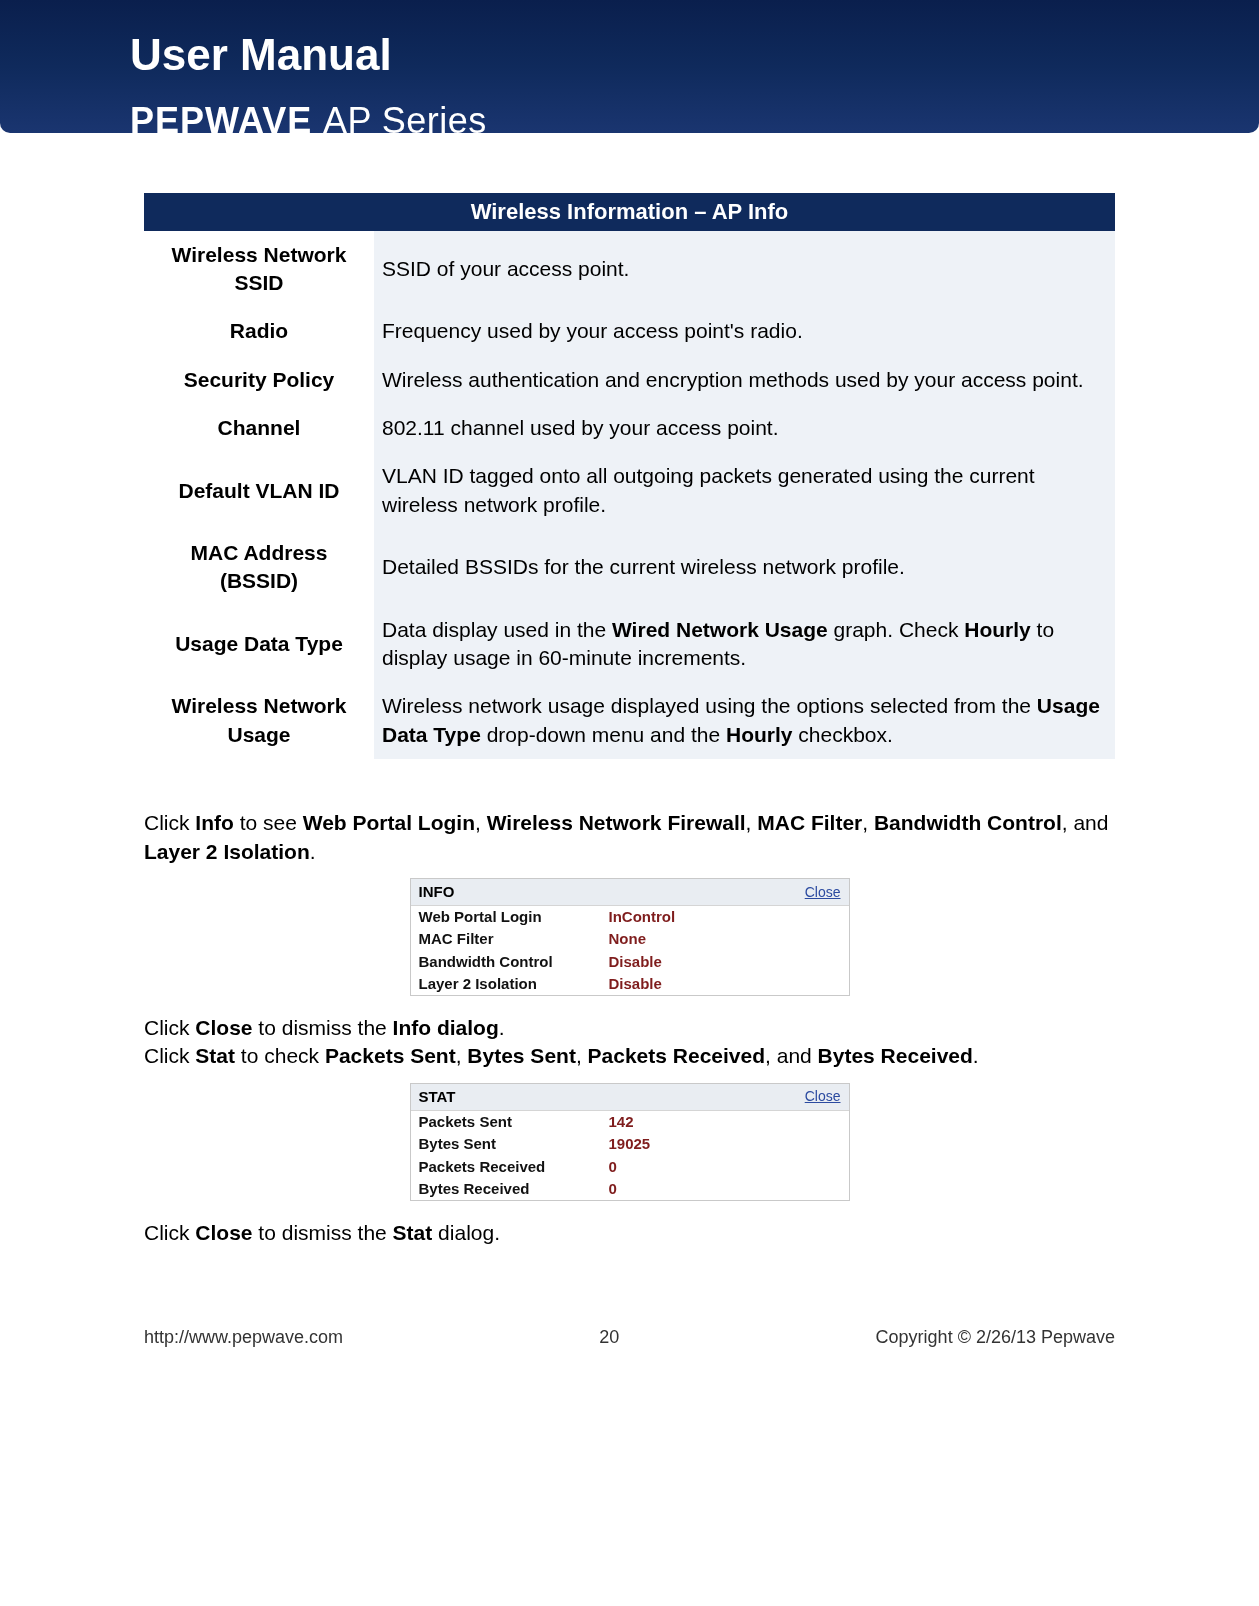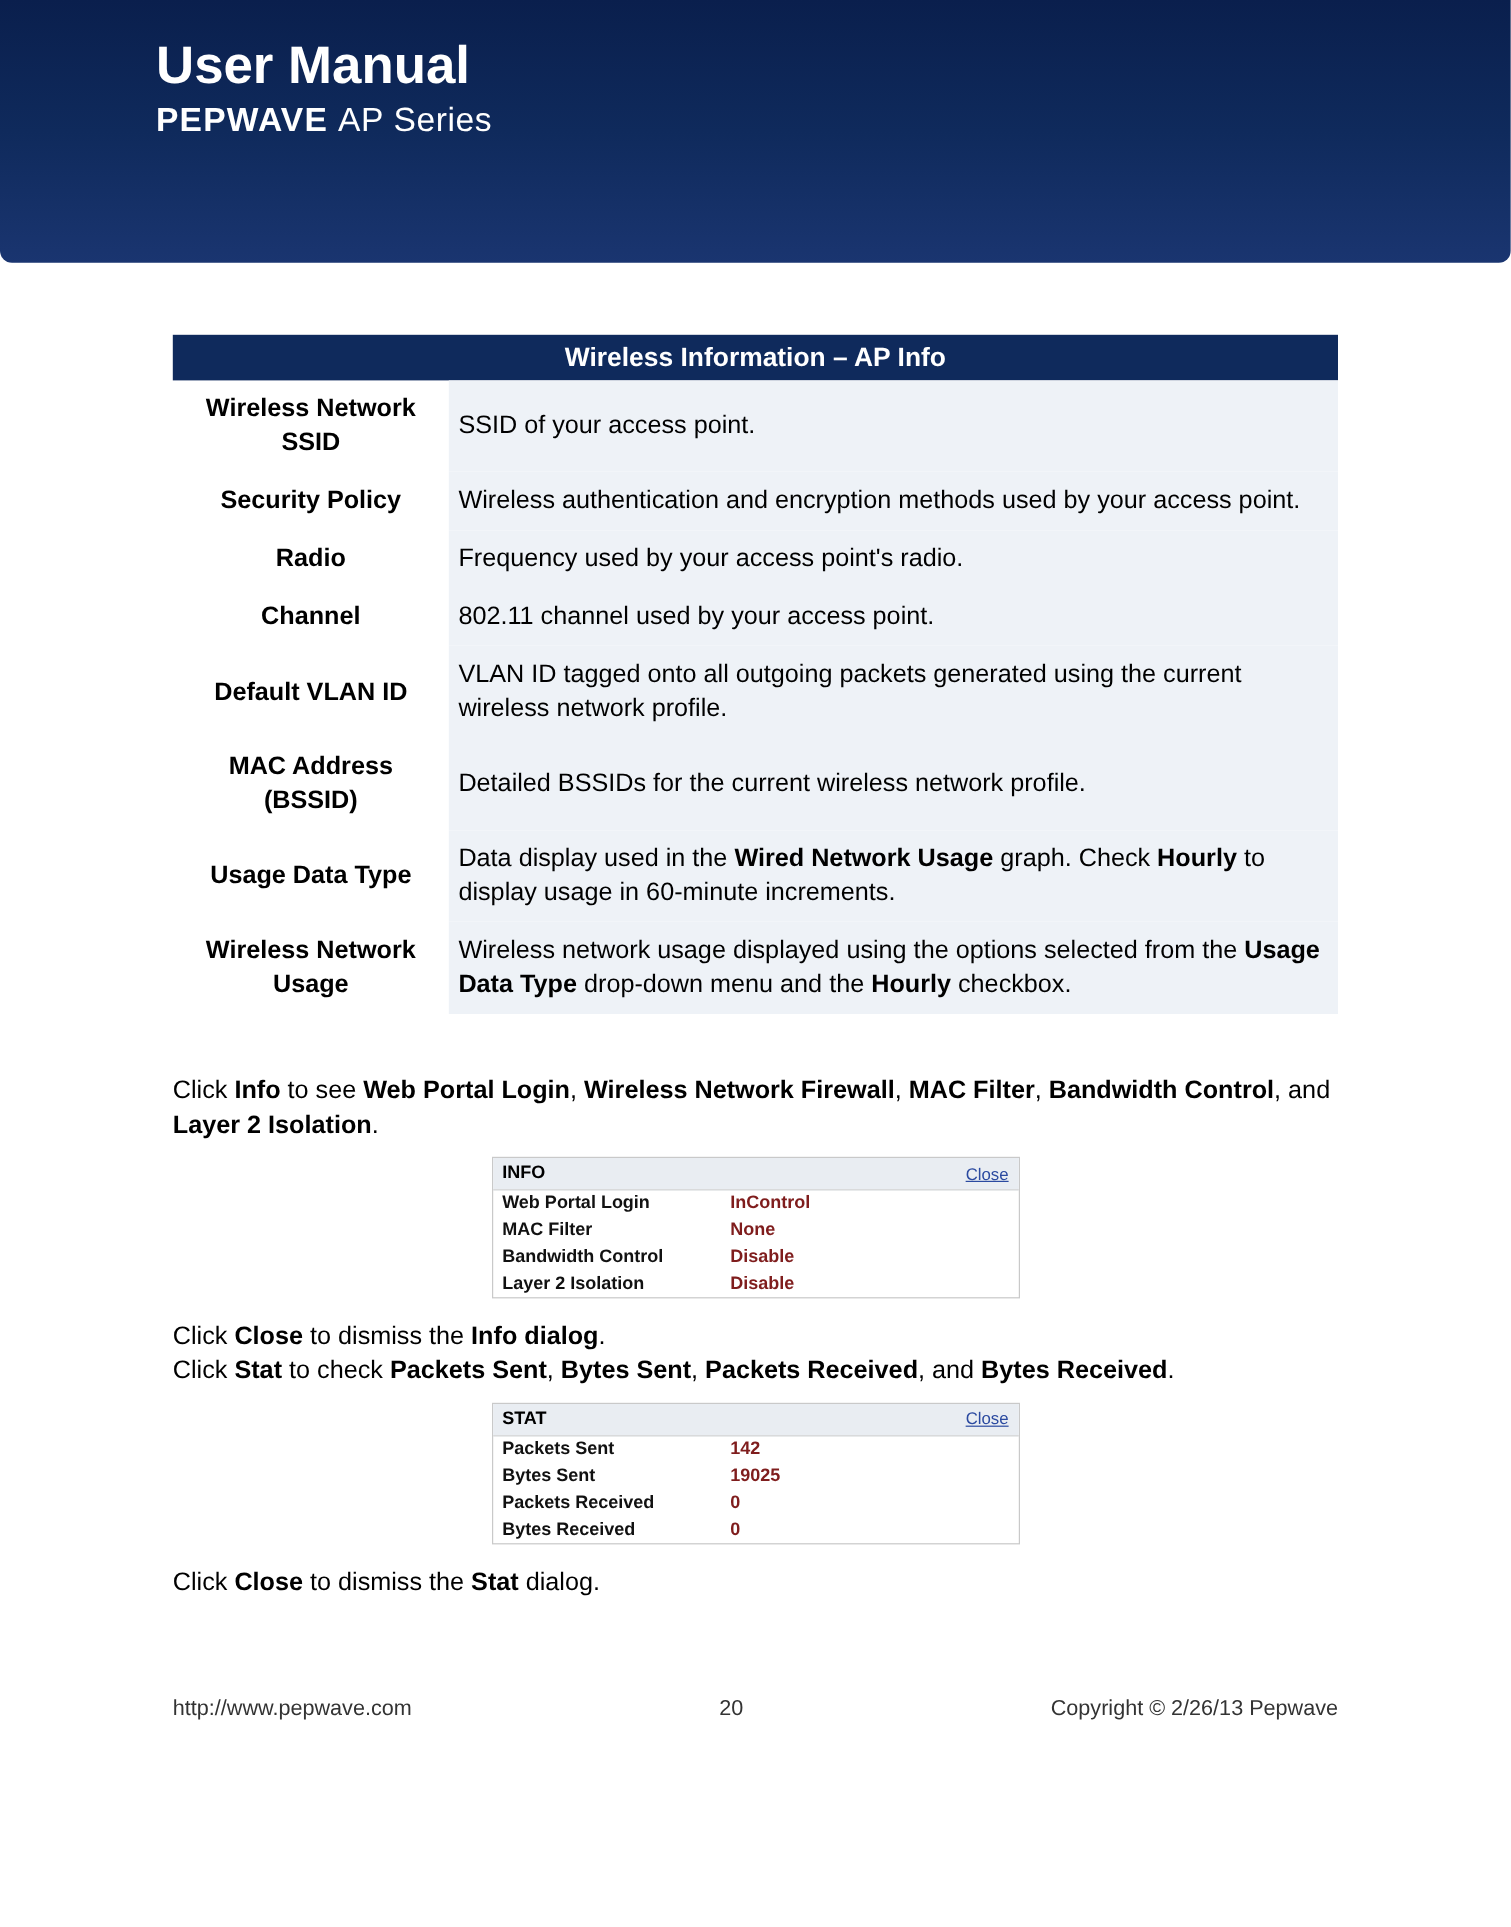--- a/index.html
+++ b/index.html
@@ -5,37 +5,37 @@
   * { box-sizing: border-box; margin: 0; padding: 0; }
   body {
     font-family: Arial, Helvetica, sans-serif;
     background: #ffffff;
     width: 1259px;
     margin: 0 auto;
     color: #000;
   }
   .header-bar {
     background: linear-gradient(to bottom, #0a1f4d 0%, #0f2a5c 50%, #1a3570 100%);
-    height: 219px;
+    height: 133px;
     width: 100%;
     position: relative;
     border-bottom-left-radius: 10px;
     border-bottom-right-radius: 10px;
     padding: 30px 0 0 130px;
   }
   .header-title {
     color: #ffffff;
     font-size: 44px;
     font-weight: bold;
     letter-spacing: 0px;
   }
   .header-sub {
     color: #ffffff;
-    font-size: 28px;
-    margin-top: 4px;
+    font-size: 36px;
+    margin-top: 20px;
     letter-spacing: 0.5px;
   }
   .header-sub .brand { font-weight: bold; letter-spacing: 1px; }
   .header-sub .series { font-weight: 300; }
   .content {
     padding: 60px 144px 40px 144px;
     font-size: 21px;
     line-height: 1.35;
   }
   .info-table {
@@ -137,26 +137,26 @@
         <tr class="info-table-header">
       <td colspan="2">Wireless Information – AP Info</td>
     </tr>
     </tbody>
       <tbody id="info-rows">
         <tr>
           <td class="label-cell">Wireless Network SSID</td>
           <td class="desc-cell shaded">SSID of your access point.</td>
         </tr>
         <tr>
+          <td class="label-cell">Radio</td>
+          <td class="desc-cell shaded">Frequency used by your access point's radio.</td>
+        </tr>
+        <tr>
           <td class="label-cell">Security Policy</td>
           <td class="desc-cell shaded">Wireless authentication and encryption methods used by your access point.</td>
-        </tr>
-        <tr>
-          <td class="label-cell">Radio</td>
-          <td class="desc-cell shaded">Frequency used by your access point's radio.</td>
         </tr>
         <tr>
           <td class="label-cell">Channel</td>
           <td class="desc-cell shaded">802.11 channel used by your access point.</td>
         </tr>
         <tr>
           <td class="label-cell">Default VLAN ID</td>
           <td class="desc-cell shaded">VLAN ID tagged onto all outgoing packets generated using the current wireless network profile.</td>
         </tr>
         <tr>

